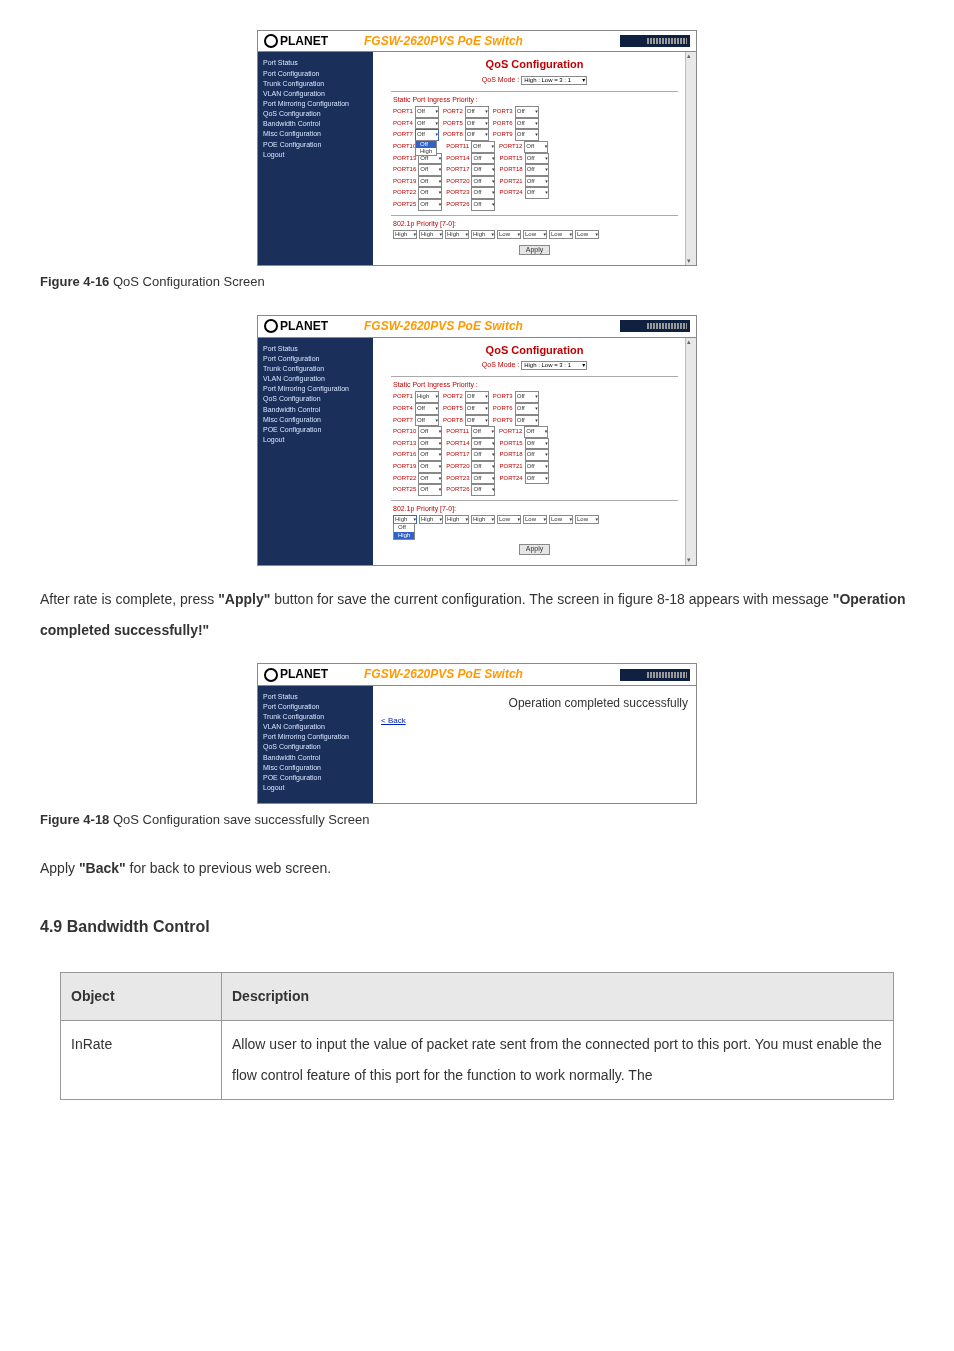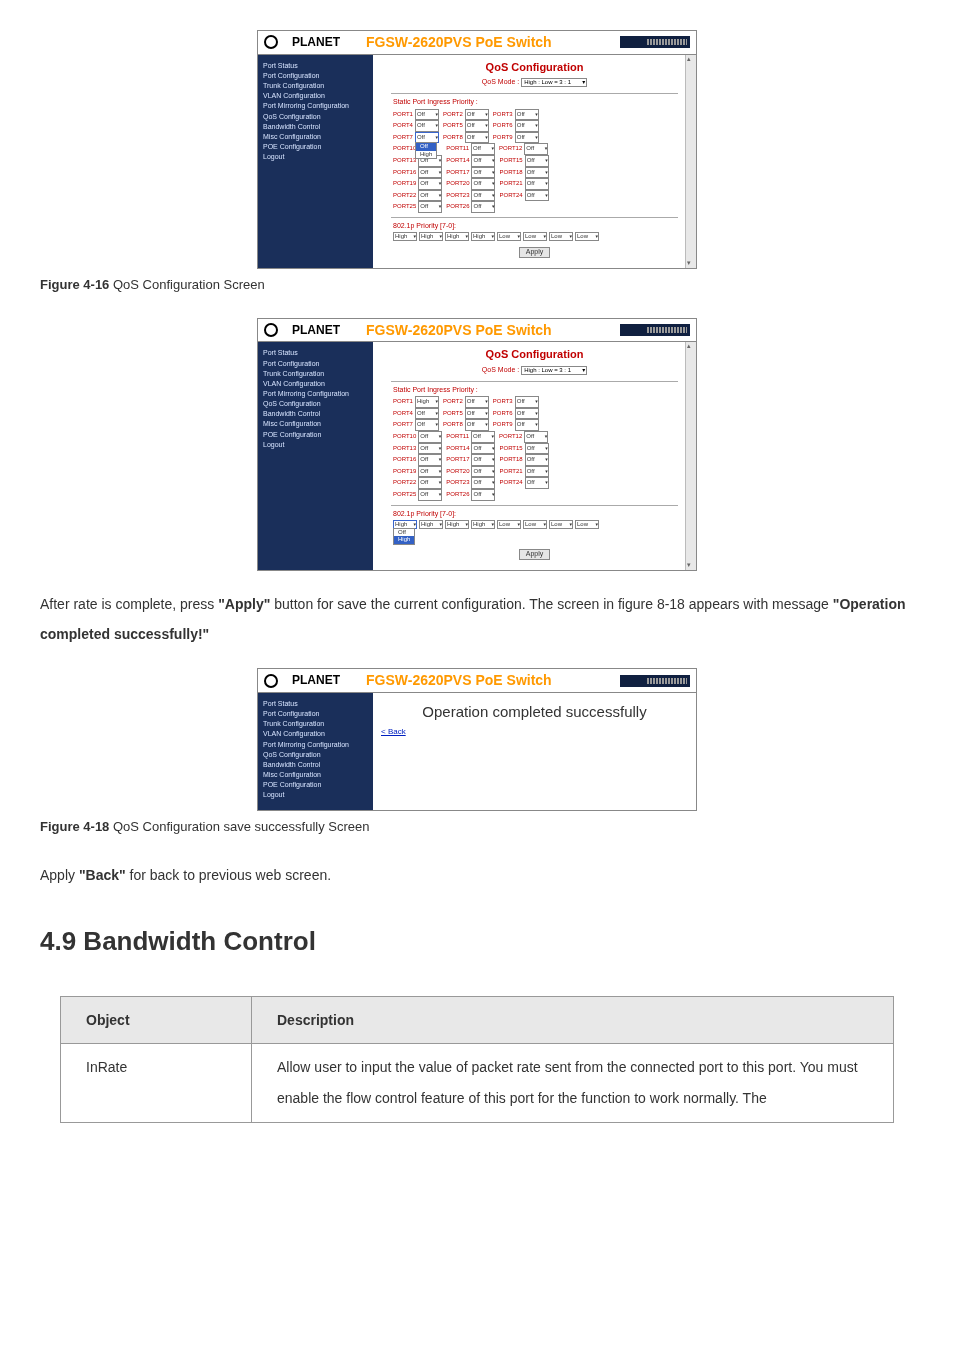--- a/index.html
+++ b/index.html
@@ -30,32 +30,33 @@
     background: #fff;
     border-bottom: 1px solid #888;
     padding: 3px 6px;
   }
   .ss-logo {
     font-weight: bold;
     font-size: 12px;
     color: #000;
     display: flex;
     align-items: center;
-    gap: 14px;
+    gap: 2px;
   }
   .ss-logo-dot {
     width: 10px; height: 10px; border-radius: 50%;
     border: 2px solid #000;
     display: inline-block;
   }
   .ss-model {
     color: #ff9900;
+    font-style: italic;
     font-weight: bold;
-    font-size: 14px;
-    margin-left: 26px;
+    font-size: 12px;
+    margin-left: 36px;
   }
   .ss-switchimg {
     width: 70px;
     height: 12px;
     background: #102040;
     margin-left: auto;
     position: relative;
   }
   .ss-switchimg::after{
     content:"";
@@ -170,54 +171,54 @@
   .apply-btn {
     display: block;
     margin: 6px auto 2px;
     font-size: 7px;
     border: 1px solid #888;
     background: #e6e6e6;
     padding: 0px 6px;
     width: fit-content;
   }
   .success-msg {
-    text-align: center;
-    font-size: 15px;
+    text-align: right;
+    font-size: 12px;
     margin-top: 4px;
   }
   .back-link {
     text-align: left;
     color: #0020c0;
     text-decoration: underline;
     font-size: 8px;
     margin-top: 6px;
   }
   .caption {
     text-align: left;
     font-size: 13px;
     margin: 6px 0 22px;
   }
   .caption b { font-weight: bold; }
   .body-text {
     margin: 18px 0;
     line-height: 2.2;
   }
   h2.section-heading {
-    font-size: 26px;
+    font-size: 16px;
     font-weight: bold;
     margin: 30px 0 33px;
   }
   table.desc-table {
     border-collapse: collapse;
     margin: 8px 0 0 20px;
     width: calc(100% - 40px);
   }
   table.desc-table th, table.desc-table td {
     border: 1px solid #999;
-    padding: 8px 25px;
+    padding: 8px 10px;
     font-size: 14px;
     text-align: left;
     vertical-align: top;
     line-height: 2.2;
   }
   table.desc-table th {
     background: #e8e8e8;
     font-weight: bold;
   }
   .scroll-indicator {

